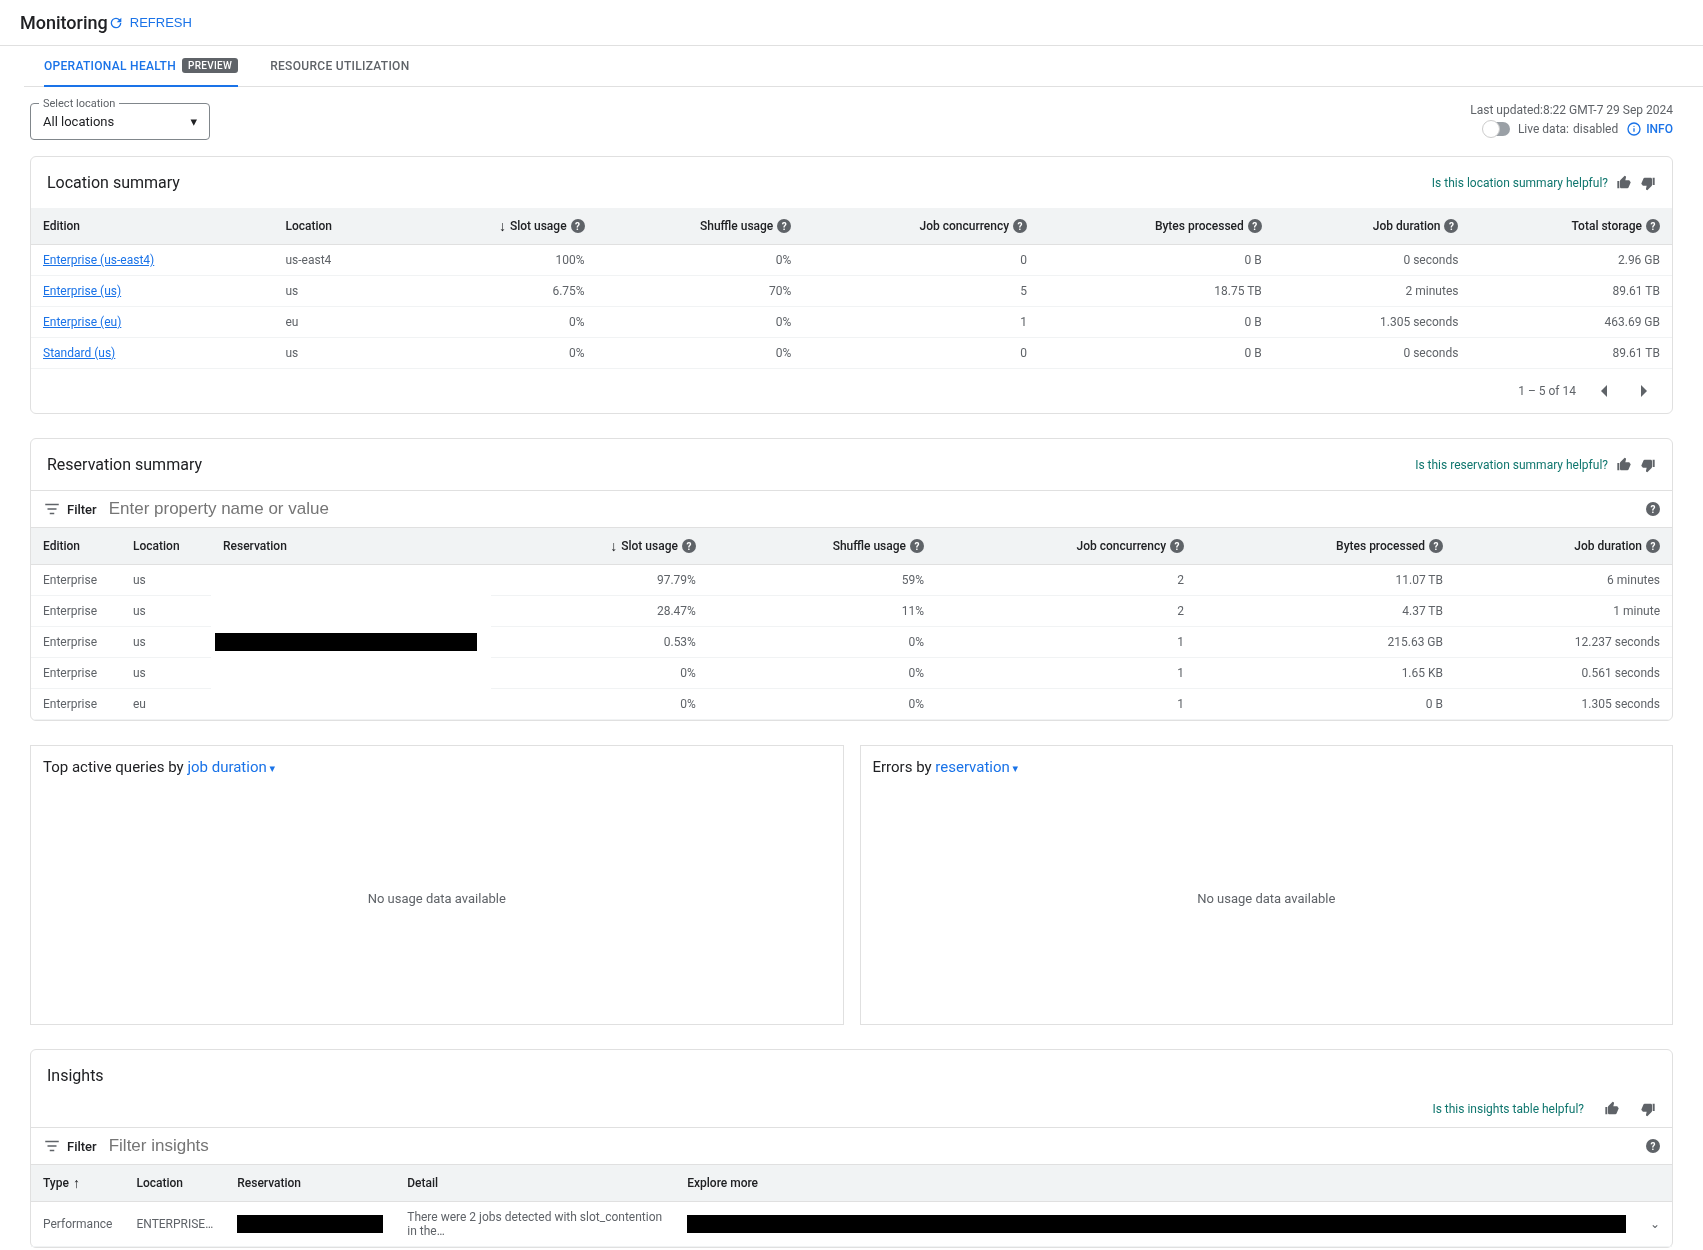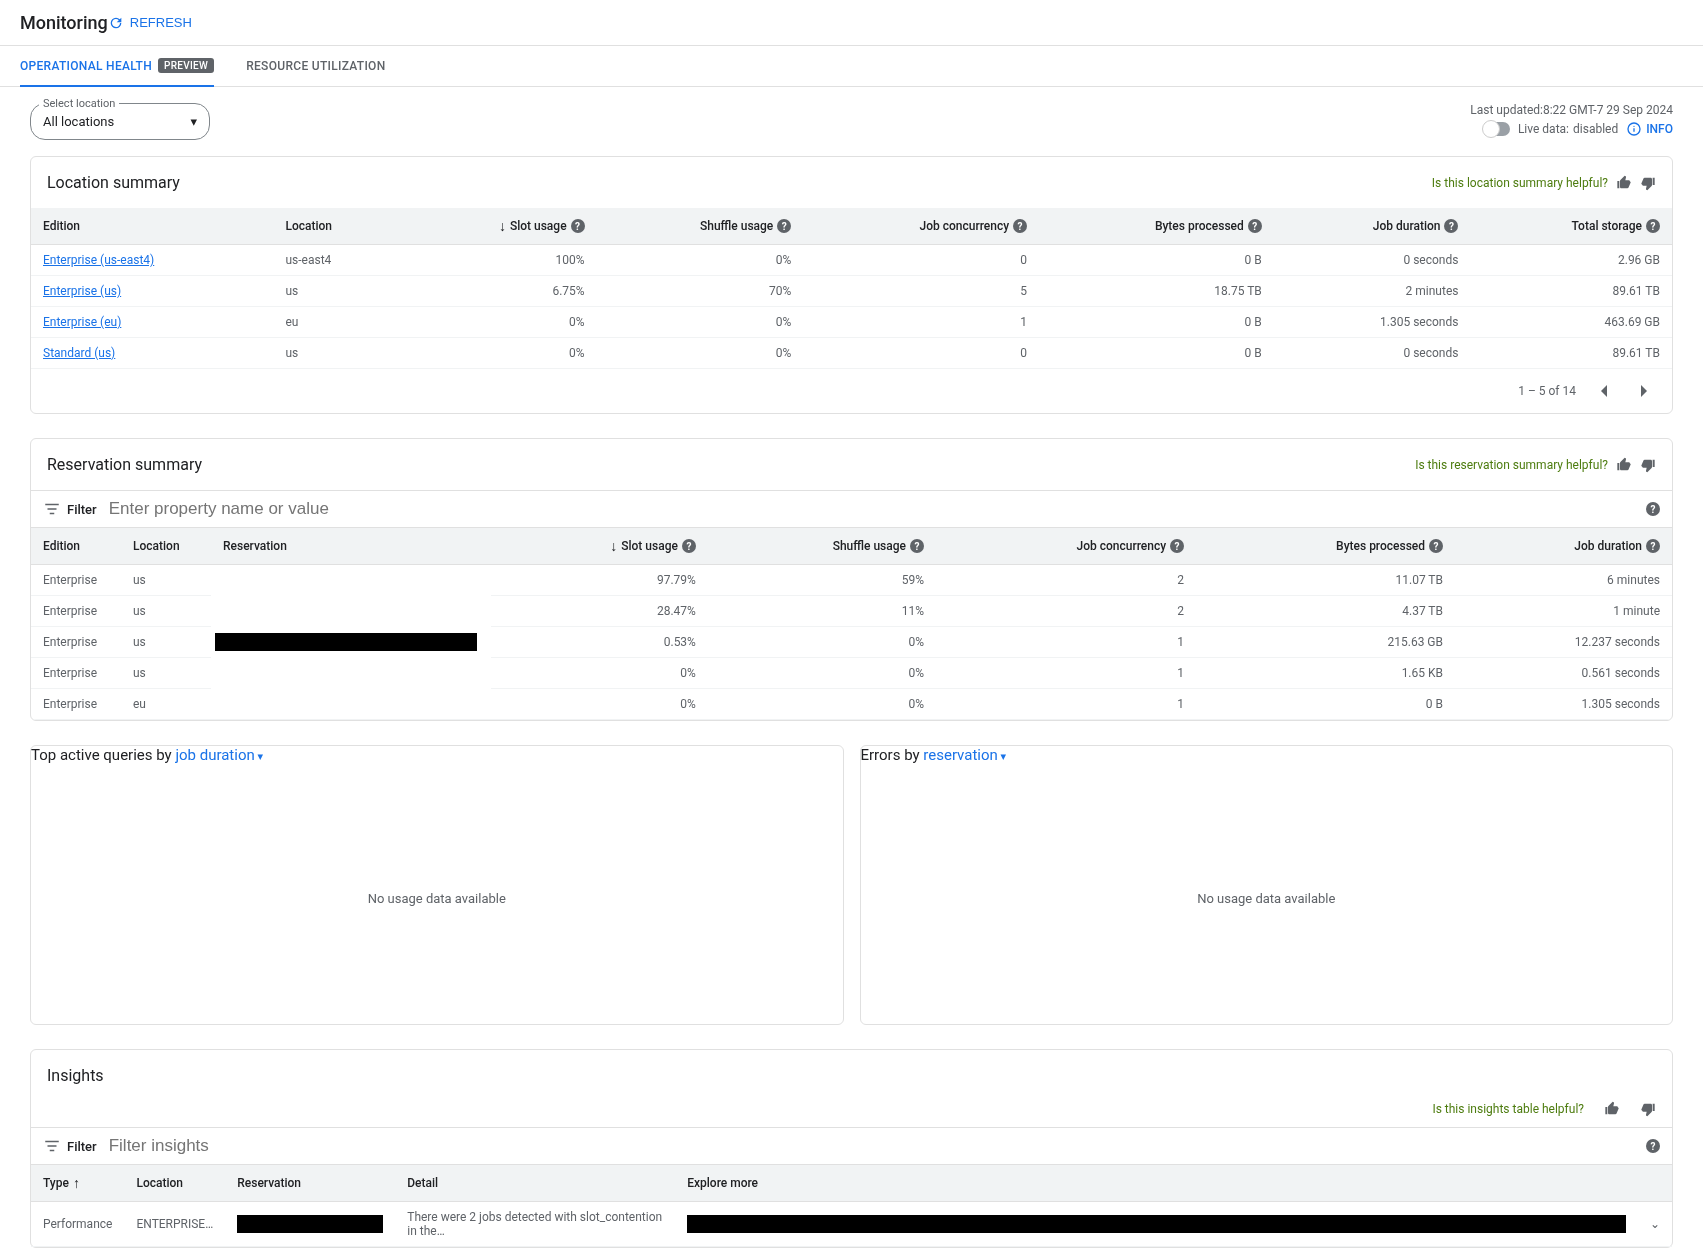--- a/index.html
+++ b/index.html
@@ -3,39 +3,39 @@
   <meta charset="utf-8">
   <style>
     * { box-sizing: border-box; margin: 0; padding: 0; }
     body { font-family: "Google Sans", Roboto, Arial, sans-serif; font-size: 13px; color: #202124; background: #fff; }
     
     .header { display: flex; align-items: center; padding: 12px 20px; border-bottom: 1px solid #e0e0e0; }
     .page-title { font-size: 18px; font-weight: 500; }
     .refresh-btn { display: flex; align-items: center; color: #1a73e8; font-size: 13px; font-weight: 500; cursor: pointer; background: none; border: none; }
     .refresh-btn svg { width: 16px; height: 16px; margin-right: 6px; fill: #1a73e8; }
     
-    .tabs { display: flex; border-bottom: 1px solid #e0e0e0; padding: 0 20px; }
+    .tabs { display: flex; border-bottom: 1px solid #e0e0e0; padding: 0 20px; margin-left: 24px; }
     .tab { padding: 12px 0; margin-right: 32px; font-size: 12px; font-weight: 500; color: #5f6368; cursor: pointer; display: flex; align-items: center; letter-spacing: 0.3px; }
     .tab.active { color: #1a73e8; border-bottom: 2px solid #1a73e8; margin-bottom: -1px; }
     .badge { background: #5f6368; color: #fff; font-size: 10px; padding: 2px 6px; border-radius: 3px; margin-left: 6px; }
     
     .toolbar { display: flex; justify-content: space-between; align-items: flex-start; padding: 16px 30px; }
-    .select-wrap { position: relative; border: 1px solid #80868b; border-radius: 15px; padding: 10px 12px; width: 180px; display: flex; justify-content: space-between; align-items: center; cursor: pointer; }
+    .select-wrap { position: relative; border: 1px solid #80868b; border-radius: 4px; padding: 10px 12px; width: 180px; display: flex; justify-content: space-between; align-items: center; cursor: pointer; }
     .select-label { position: absolute; top: -7px; left: 8px; background: #fff; padding: 0 4px; font-size: 11px; color: #5f6368; }
     .right-info { text-align: right; font-size: 12px; color: #5f6368; }
     .info-row { display: flex; align-items: center; justify-content: flex-end; margin-top: 4px; }
     .toggle { width: 26px; height: 14px; background: #9aa0a6; border-radius: 10px; position: relative; margin-right: 8px; cursor: pointer; }
     .toggle::after { content: ''; position: absolute; width: 16px; height: 16px; background: #fff; border: 1px solid #ccc; border-radius: 50%; top: -2px; left: -2px; }
     .info-link { color: #1a73e8; font-weight: 500; margin-left: 8px; display: flex; align-items: center; cursor: pointer; }
     .info-link svg { width: 16px; height: 16px; margin-right: 4px; }
     
     .card { margin: 0 30px 24px; border: 1px solid #e0e0e0; border-radius: 6px; overflow: hidden; }
     .card-header { display: flex; justify-content: space-between; align-items: center; padding: 16px; }
     .card-title { font-size: 16px; font-weight: 400; }
-    .feedback { display: flex; align-items: center; font-size: 12px; color: #4d7c0f; }
+    .feedback { display: flex; align-items: center; font-size: 12px; color: #0f766e; }
     .thumb { width: 16px; height: 16px; margin-left: 8px; cursor: pointer; fill: #5f6368; }
     
     table { width: 100%; border-collapse: collapse; font-size: 12px; }
     th { background: #f1f3f4; text-align: left; padding: 10px 12px; font-weight: 500; color: #202124; border-bottom: 1px solid #e0e0e0; }
     th.right, td.right { text-align: right; }
     th .hdr { display: inline-flex; align-items: center; gap: 4px; }
     td { padding: 8px 12px; border-bottom: 1px solid #f1f3f4; color: #5f6368; }
     td a { color: #1a73e8; text-decoration: underline; cursor: pointer; }
     .help-icon { width: 14px; height: 14px; background: #5f6368; color: #fff; border-radius: 50%; display: inline-flex; align-items: center; justify-content: center; font-size: 10px; font-weight: bold; }
     .sort-icon { font-size: 14px; }
@@ -46,21 +46,21 @@
     .filter-bar { display: flex; align-items: center; padding: 8px 12px; border-top: 1px solid #e0e0e0; border-bottom: 1px solid #e0e0e0; }
     .filter-icon { width: 18px; height: 18px; margin-right: 6px; fill: #5f6368; }
     .filter-label { font-weight: 500; font-size: 13px; margin-right: 12px; }
     .filter-input { border: none; outline: none; font-size: 17px; flex: 1; color: #5f6368; }
     .filter-help { margin-left: auto; }
     
     .redacted { background: #000; width: 100%; height: 18px; }
     .redacted-tall { background: #000; width: 95%; height: 100%; min-height: 18px; }
     
     .panels { display: flex; gap: 16px; margin: 0 30px 24px; }
-    .panel { flex: 1; border: 1px solid #e0e0e0; border-radius: 6px; padding: 0; min-height: 280px; display: flex; flex-direction: column; }
+    .panel { flex: 1; border: 1px solid #e0e0e0; border-radius: 0; padding: 12px; min-height: 280px; display: flex; flex-direction: column; }
     .panel-title { font-size: 15px; margin-bottom: 8px; }
     .panel-title .dd { color: #1a73e8; cursor: pointer; }
     .panel-title .dd::after { content: ' ▾'; font-size: 11px; }
     .panel-empty { flex: 1; display: flex; align-items: center; justify-content: center; color: #5f6368; font-size: 13px; }
     
     .insights-card { margin: 0 30px 24px; border: 1px solid #e0e0e0; border-radius: 6px; }
     .expand-icon { width: 20px; cursor: pointer; }
   </style>
 </head>
 <body>

